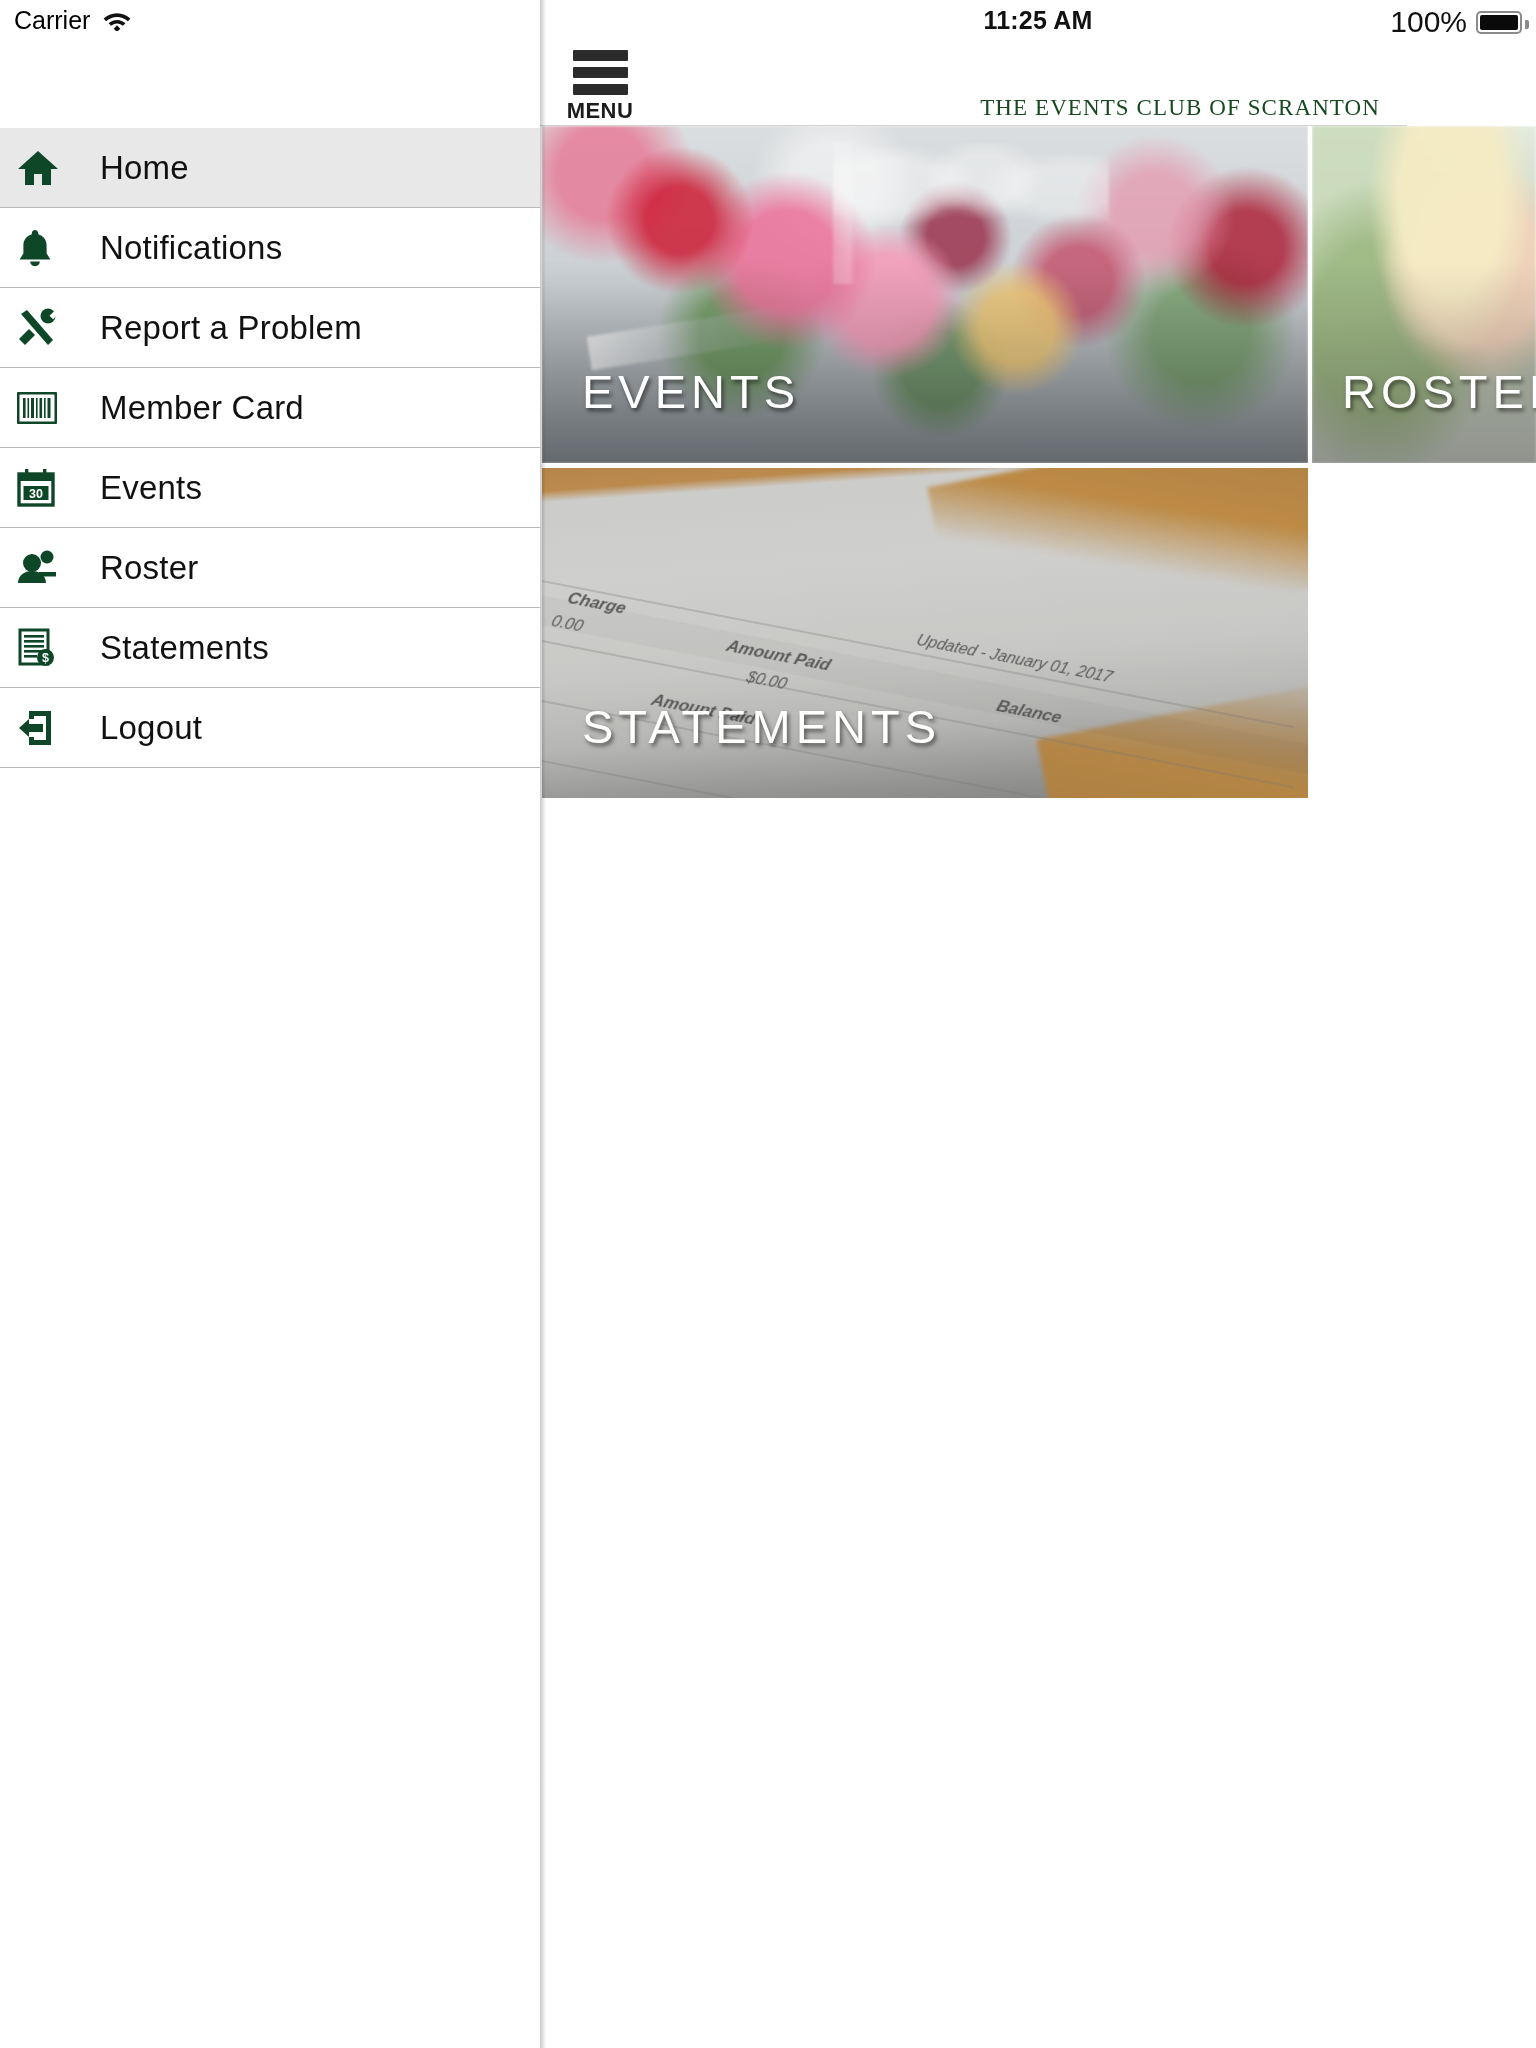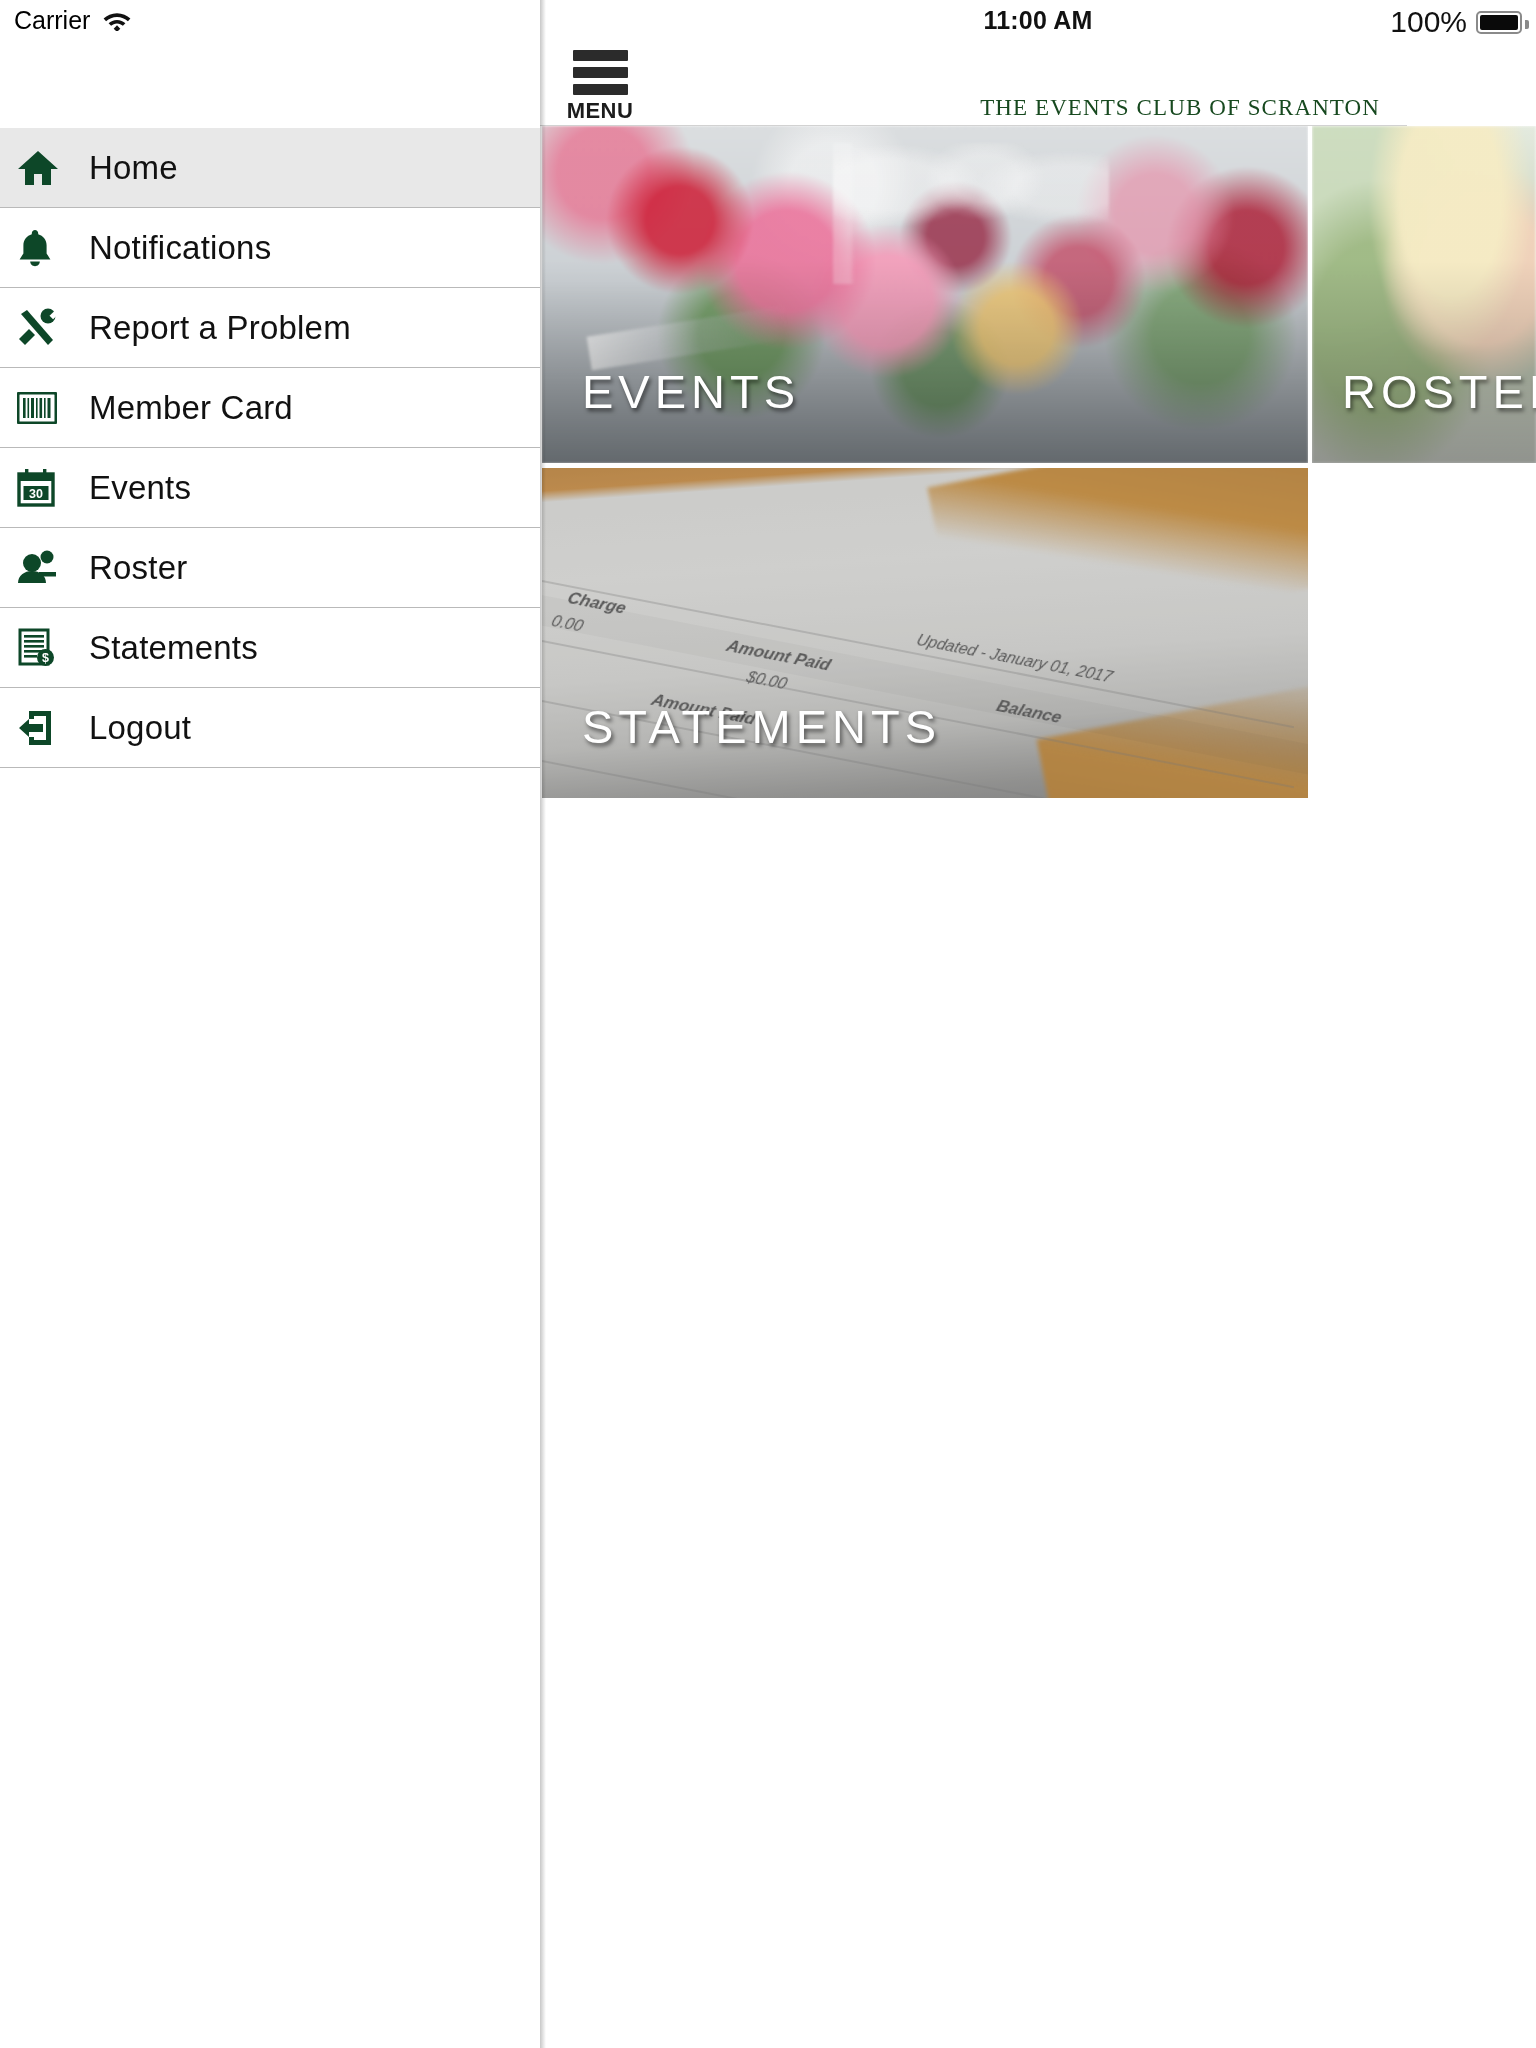--- a/index.html
+++ b/index.html
@@ -76,21 +76,21 @@
   .nav-item .nav-icon {
     width: 48px;
     min-width: 48px;
     margin-left: 17px;
     display: flex;
     align-items: center;
     justify-content: flex-start;
     line-height: 0;
   }
   .nav-item .nav-label {
-    margin-left: 24px;
+    margin-left: 35px;
     font-size: 33px;
     color: #111111;
     font-family: "Liberation Sans", sans-serif;
     letter-spacing: 0.2px;
   }
 
   
   #drawer-shadow {
     position: absolute;
     left: 540px;
@@ -396,21 +396,21 @@
   }
 </style>
 </head>
 <body>
 
 <div id="app">
 
   <div id="main">
 
     <div id="main-statusbar">
-      <div class="clock">11:00 AM</div>
+      <div class="clock">11:25 AM</div>
       <div class="battery-group">
         <span class="battery-pct">100%</span>
         <span class="battery-shell">
           <span class="battery-fill"></span>
           <span class="battery-nub"></span>
         </span>
       </div>
     </div>
 
     <div id="app-header">

